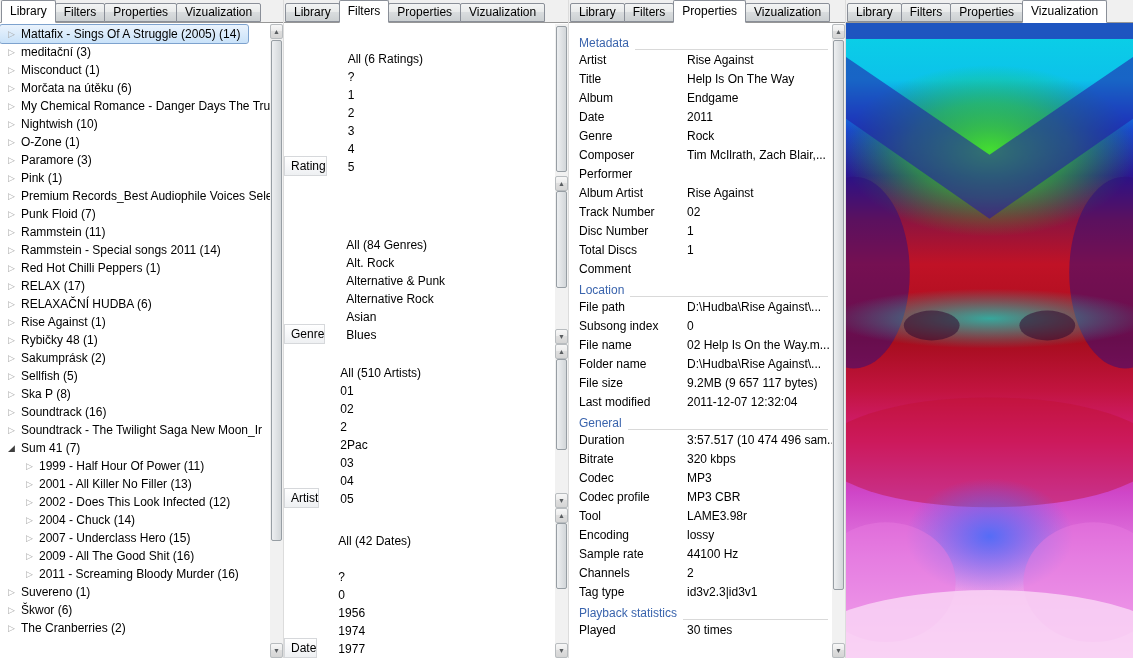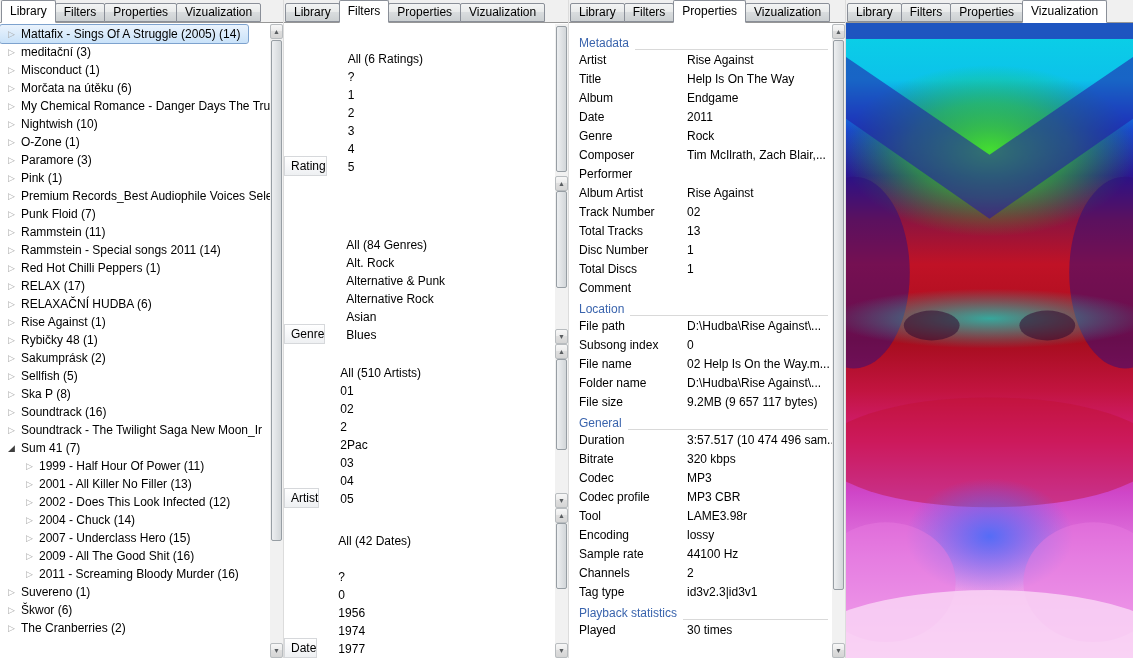--- a/index.html
+++ b/index.html
@@ -379,24 +379,20 @@
           </div>
           <div class="prow">
             <span class="plabel">Album Artist</span>
             <span class="pvalue">Rise Against</span>
           </div>
           <div class="prow">
             <span class="plabel">Track Number</span>
             <span class="pvalue">02</span>
           </div>
           <div class="prow">
-            <span class="plabel">Total Tracks</span>
-            <span class="pvalue">13</span>
-          </div>
-          <div class="prow">
             <span class="plabel">Disc Number</span>
             <span class="pvalue">1</span>
           </div>
           <div class="prow">
             <span class="plabel">Total Discs</span>
             <span class="pvalue">1</span>
           </div>
           <div class="prow">
             <span class="plabel">Comment</span>
             <span class="pvalue"></span>
@@ -417,20 +413,24 @@
             <span class="plabel">File name</span>
             <span class="pvalue">02 Help Is On the Way.m...</span>
           </div>
           <div class="prow">
             <span class="plabel">Folder name</span>
             <span class="pvalue">D:\Hudba\Rise Against\...</span>
           </div>
           <div class="prow">
             <span class="plabel">File size</span>
             <span class="pvalue">9.2MB (9 657 117 bytes)</span>
+          </div>
+          <div class="prow">
+            <span class="plabel">Last modified</span>
+            <span class="pvalue">2011-12-07 12:32:04</span>
           </div>
           <div class="pgroup-header">
             <span class="pgroup-title">General</span>
             <span class="pgroup-line"></span>
           </div>
           <div class="prow">
             <span class="plabel">Duration</span>
             <span class="pvalue">3:57.517 (10 474 496 sam...</span>
           </div>
           <div class="prow">

